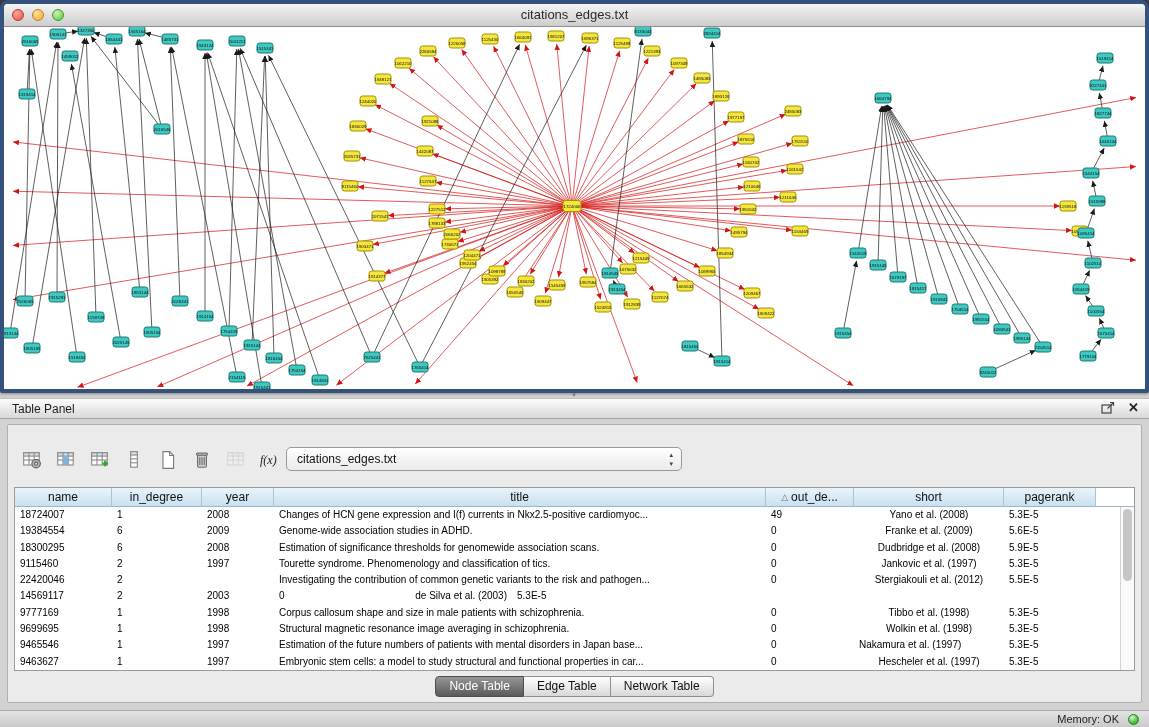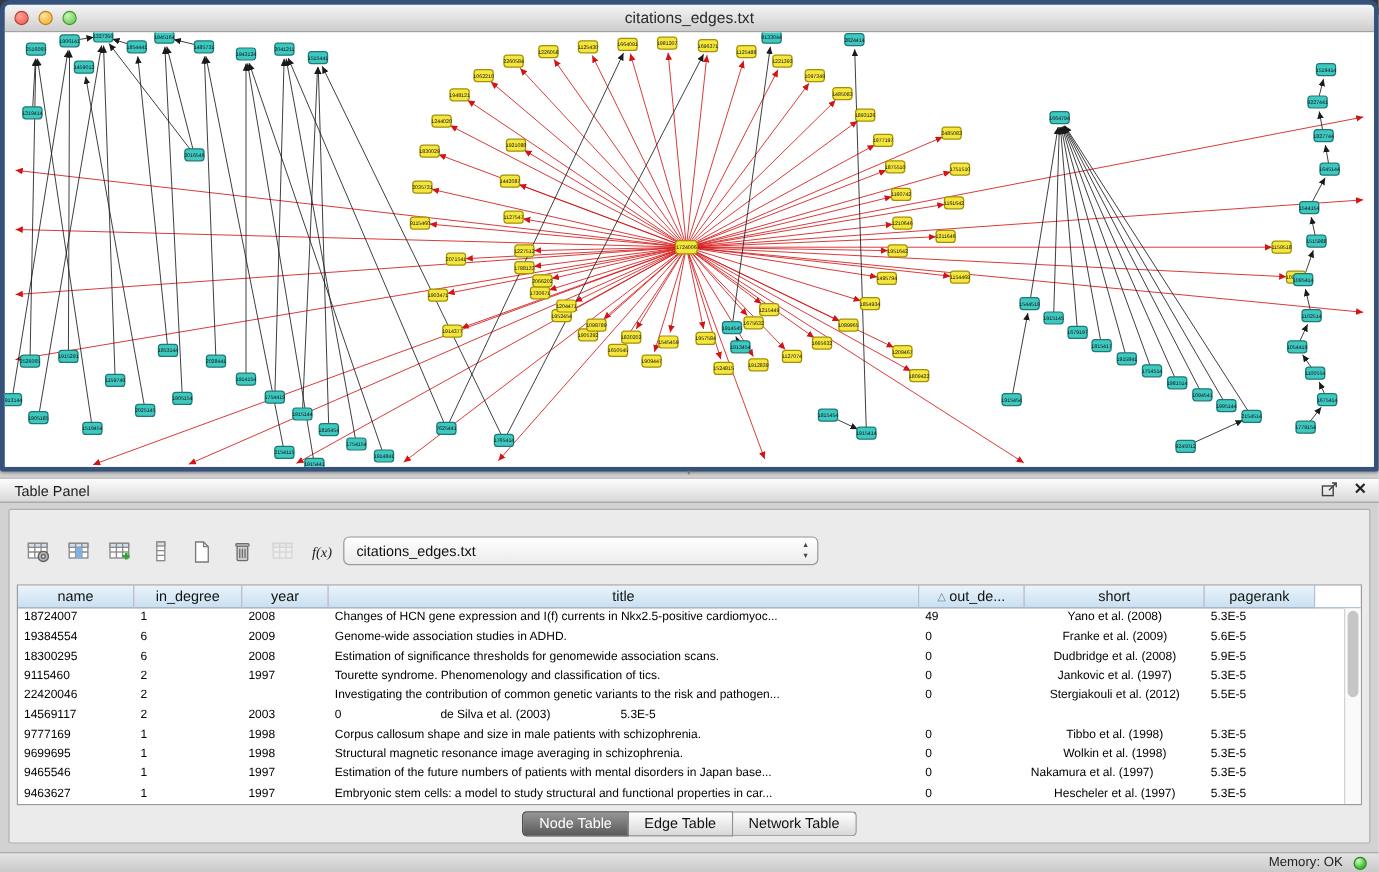--- a/index.html
+++ b/index.html
@@ -43,21 +43,21 @@
          font-size:12px;line-height:22px;padding:0 24px 0 10px;color:#111;cursor:pointer;
          box-shadow:0 1px 0 rgba(255,255,255,.7) inset;}
   .combo-arrows{position:absolute;right:8px;top:2px;display:flex;flex-direction:column;
                 font-size:7px;line-height:9px;color:#444;}
   .combo-arrows i{font-style:normal;}
   .combo-arrows i:first-child::before{content:"▴";}
   .combo-arrows i:last-child::before{content:"▾";}
   
   .table-frame{position:absolute;top:62px;left:6px;width:1121px;height:184px;box-sizing:border-box;
                background:#fff;border:1px solid #9b9b9b;overflow:hidden;}
-  .thead{display:flex;height:19px;font-size:12px;color:#111;background:#f9a8d4;}
+  .thead{display:flex;height:19px;font-size:12px;color:#111;background:#0c4a6e;}
   .th{box-sizing:border-box;display:flex;align-items:center;justify-content:center;gap:3px;
       background:linear-gradient(#e9f4fb,#c9e0f0);border-right:1px solid #a9c3d9;
       border-bottom:1px solid #9db6c8;white-space:nowrap;overflow:hidden;cursor:pointer;}
   .th .sort{font-size:9px;color:#58778f;}
   .th.filler{flex:1;background:#fff;border-right:none;border-bottom:1px solid #9db6c8;cursor:default;}
   .tbody{position:absolute;top:19px;left:0;right:14px;bottom:0;overflow:hidden;}
   .tr{display:flex;height:16.3px;line-height:16.3px;font-size:10px;color:#000;}
   .td{box-sizing:border-box;padding:0 5px;white-space:nowrap;overflow:hidden;}
   .vscroll{position:absolute;top:19px;right:0;bottom:0;width:14px;box-sizing:border-box;
            background:#fafafa;border-left:1px solid #d2d2d2;}
@@ -641,21 +641,21 @@
           <div class="td" style="width: 492px; text-align: left;">Investigating the contribution of common genetic variants to the risk and pathogen...</div>
           <div class="td" style="width: 88px; text-align: left;">0</div>
           <div class="td" style="width: 150px; text-align: center;">Stergiakouli et al. (2012)</div>
           <div class="td" style="width: 92px; text-align: left;">5.5E-5</div>
         </div>
         <div class="tr">
           <div class="td" style="width: 97px; text-align: left;">14569117</div>
           <div class="td" style="width: 90px; text-align: left;">2</div>
           <div class="td" style="width: 72px; text-align: left;">2003</div>
           <div class="td" style="width: 88px; text-align: left;">0</div>
-          <div class="td" style="width: 150px; text-align: left;">de Silva et al. (2003)</div>
+          <div class="td" style="width: 150px; text-align: right;">de Silva et al. (2003)</div>
           <div class="td" style="width: 92px; text-align: left;">5.3E-5</div>
         </div>
         <div class="tr">
           <div class="td" style="width: 97px; text-align: left;">9777169</div>
           <div class="td" style="width: 90px; text-align: left;">1</div>
           <div class="td" style="width: 72px; text-align: left;">1998</div>
           <div class="td" style="width: 492px; text-align: left;">Corpus callosum shape and size in male patients with schizophrenia.</div>
           <div class="td" style="width: 88px; text-align: left;">0</div>
           <div class="td" style="width: 150px; text-align: center;">Tibbo et al. (1998)</div>
           <div class="td" style="width: 92px; text-align: left;">5.3E-5</div>

